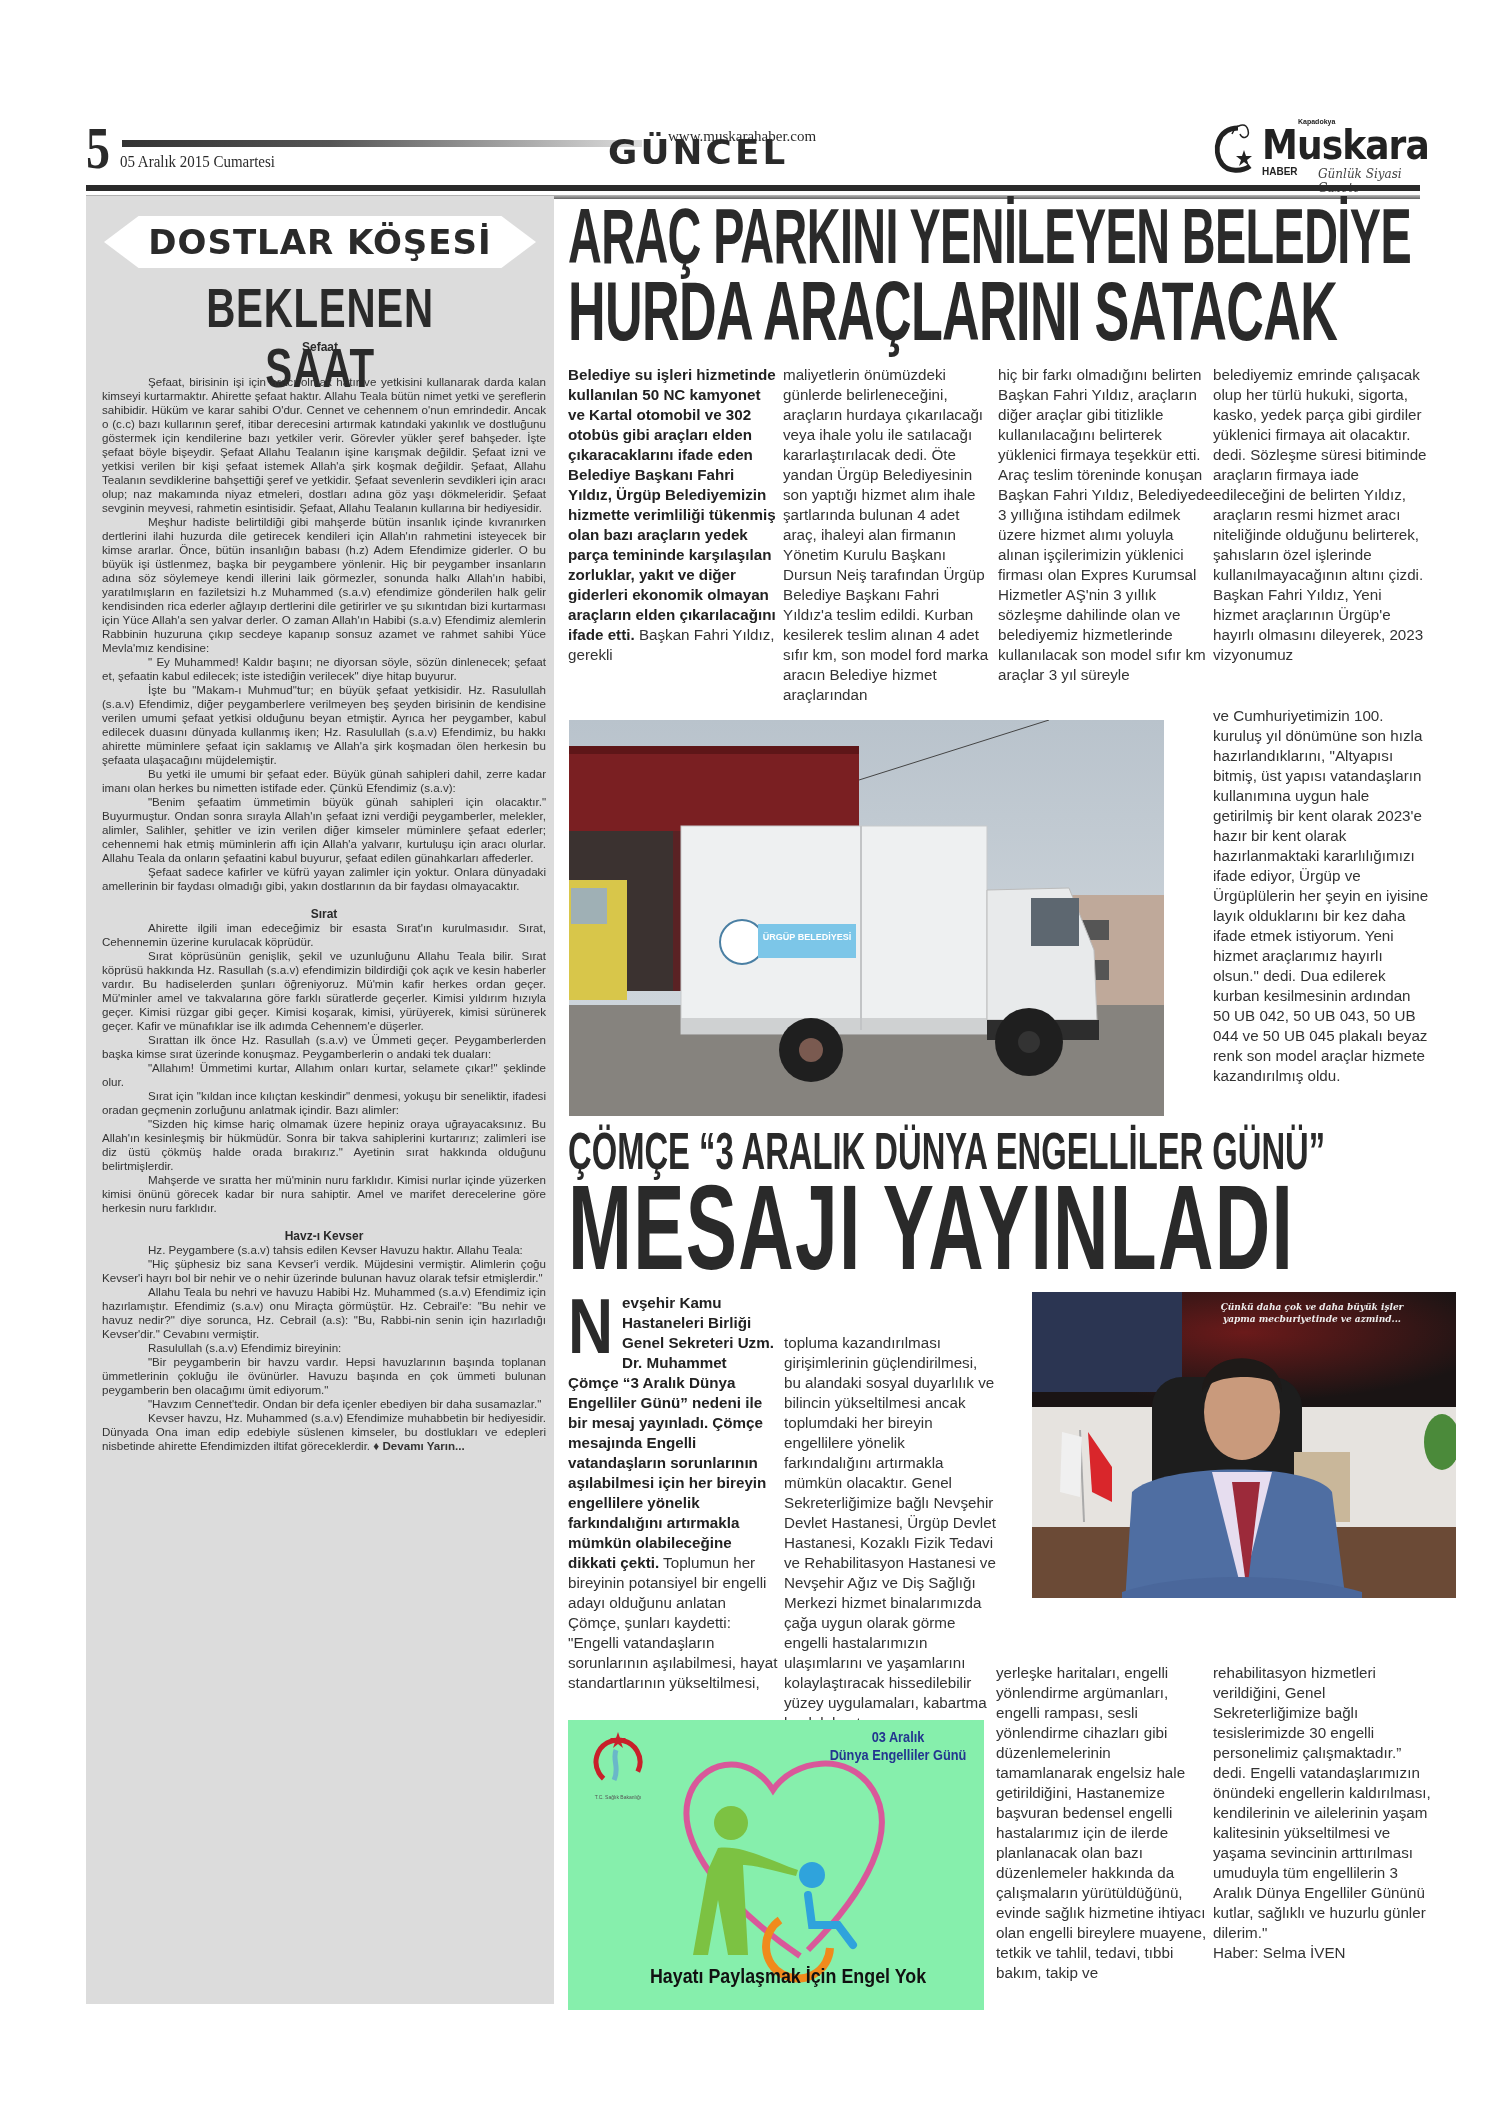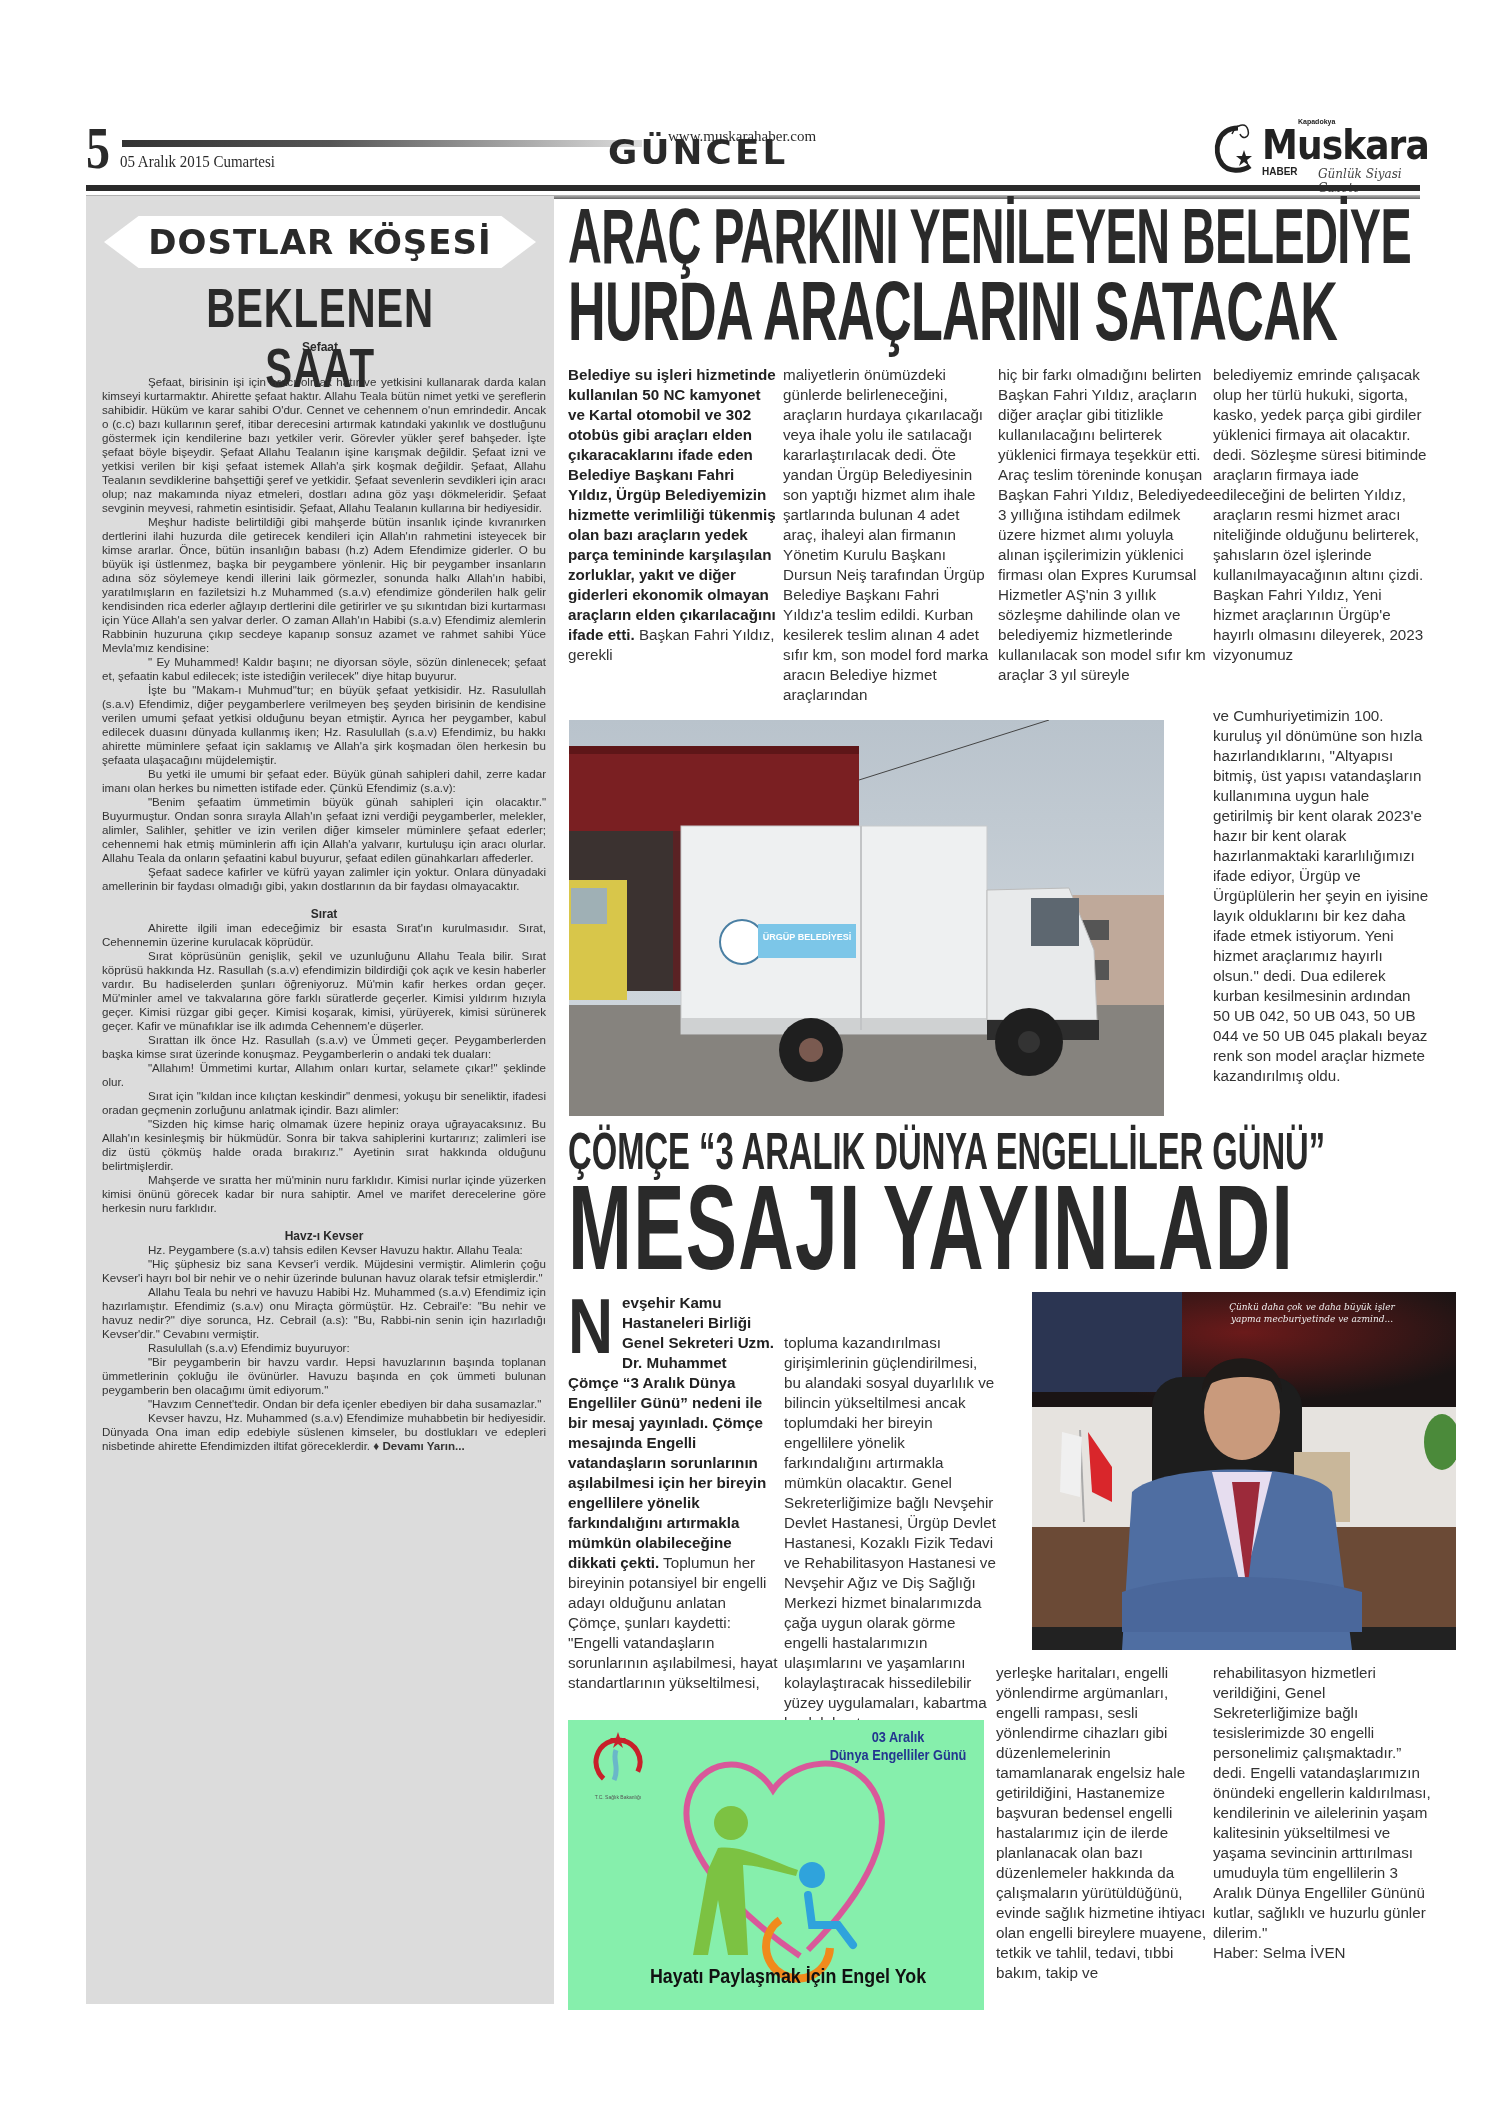--- a/index.html
+++ b/index.html
@@ -50,21 +50,21 @@
   
   .truck-photo { position: absolute; left: 569px; top: 720px; width: 595px; height: 396px; overflow: hidden; background: #c9d1d8; }
   .a1c4b { left: 1213px; top: 706px; width: 216px; }
 
   
   .a2c1 { left: 568px; top: 1293px; width: 212px; }
   .a2c2 { left: 784px; top: 1293px; width: 212px; margin-top: 40px; }
   .a2c3 { left: 996px; top: 1663px; width: 214px; }
   .a2c4 { left: 1213px; top: 1663px; width: 220px; }
   .dropcap { float: left; font-family: "Liberation Sans", sans-serif; font-weight: bold; font-size: 78px; line-height: 62px; margin: 2px 6px 0 0; color: #2a2a2a; transform: scaleX(0.8); transform-origin: left top; width: 48px; }
-  .portrait { position: absolute; left: 1032px; top: 1292px; width: 424px; height: 358px; overflow: hidden; background: #6b5a4c; }
+  .portrait { position: absolute; left: 1032px; top: 1292px; width: 424px; height: 306px; overflow: hidden; background: #6b5a4c; font-weight: bold; }
   .poster { position: absolute; left: 568px; top: 1720px; width: 416px; height: 290px; background: #86efac; }
   .poster-date { position: absolute; left: 240px; top: 8px; width: 180px; text-align: center; font-weight: bold; color: #23358f; font-size: 15px; line-height: 18px; transform: scaleX(0.85); transform-origin: center top; }
   .poster-slogan { position: absolute; left: 40px; top: 244px; width: 360px; text-align: center; font-weight: bold; color: #111; font-size: 21px; transform: scaleX(0.85); transform-origin: center top; white-space: nowrap; }
   .poster-ministry { position: absolute; left: 14px; top: 74px; width: 72px; text-align: center; font-size: 5px; color: #555; line-height: 6px; }
 </style>
 </head>
 <body>
 
 <div class="page-num">5</div>
 <div class="grad-rule"></div>
@@ -106,21 +106,21 @@
     <p>Sırat köprüsünün genişlik, şekil ve uzunluğunu Allahu Teala bilir. Sırat köprüsü hakkında Hz. Rasullah (s.a.v) efendimizin bildirdiği çok açık ve kesin haberler vardır. Bu hadiselerden şunları öğreniyoruz. Mü'min kafir herkes ordan geçer.  Mü'minler amel ve takvalarına göre farklı süratlerde geçerler. Kimisi yıldırım hızıyla geçer. Kimisi rüzgar gibi geçer. Kimisi koşarak, kimisi, yürüyerek, kimisi sürünerek geçer. Kafir ve münafıklar ise ilk adımda Cehennem'e düşerler.</p>
     <p>Sırattan ilk önce Hz. Rasullah  (s.a.v) ve Ümmeti geçer. Peygamberlerden başka kimse sırat üzerinde konuşmaz. Peygamberlerin o andaki tek duaları:</p>
     <p>"Allahım! Ümmetimi kurtar, Allahım onları kurtar, selamete çıkar!" şeklinde olur.</p>
     <p>Sırat için  "kıldan ince kılıçtan keskindir" denmesi, yokuşu bir seneliktir, ifadesi oradan geçmenin zorluğunu anlatmak içindir. Bazı alimler:</p>
     <p>"Sizden hiç kimse hariç olmamak üzere hepiniz oraya uğrayacaksınız. Bu Allah'ın kesinleşmiş bir hükmüdür. Sonra bir takva sahiplerini kurtarırız; zalimleri ise diz üstü çökmüş halde orada bırakırız." Ayetinin sırat hakkında olduğunu belirtmişlerdir.</p>
     <p>Mahşerde ve sıratta her mü'minin nuru farklıdır. Kimisi nurlar içinde yüzerken kimisi önünü görecek kadar bir nura sahiptir. Amel ve marifet derecelerine göre herkesin nuru farklıdır.</p>
     <h4>Havz-ı Kevser</h4>
     <p>Hz. Peygambere (s.a.v) tahsis edilen Kevser Havuzu haktır. Allahu Teala:</p>
     <p>"Hiç şüphesiz biz sana Kevser'i verdik. Müjdesini vermiştir. Alimlerin çoğu Kevser'i hayrı bol bir nehir ve o nehir üzerinde bulunan havuz olarak tefsir etmişlerdir."</p>
     <p>Allahu Teala bu nehri ve havuzu Habibi Hz. Muhammed (s.a.v) Efendimiz için hazırlamıştır. Efendimiz (s.a.v) onu Miraçta görmüştür. Hz. Cebrail'e: "Bu nehir ve havuz nedir?" diye sorunca, Hz. Cebrail (a.s): "Bu, Rabbi-nin senin için hazırladığı Kevser'dir." Cevabını vermiştir.</p>
-    <p>Rasulullah (s.a.v) Efendimiz buyuruyor:</p>
+    <p>Rasulullah (s.a.v) Efendimiz bireyinin:</p>
     <p>"Bir peygamberin bir havzu vardır. Hepsi havuzlarının başında toplanan ümmetlerinin çokluğu ile övünürler. Havuzu başında en çok ümmeti bulunan peygamberin ben olacağımı ümit ediyorum."</p>
     <p>"Havzım Cennet'tedir. Ondan bir defa içenler ebediyen bir daha susamazlar."</p>
     <p><span>Kevser havzu, Hz. Muhammed (s.a.v) Efendimize muhabbetin bir hediyesidir. Dünyada Ona iman edip edebiyle süslenen kimseler, bu dostlukları ve edepleri nisbetinde ahirette Efendimizden iltifat göreceklerdir.</span> <span class="devam">♦ Devamı Yarın...</span></p>
   </div>
 </div>
 
 <div class="hl hl1">ARAÇ PARKINI YENİLEYEN BELEDİYE</div>
 <div class="hl hl2">HURDA ARAÇLARINI SATACAK</div>
 
 <div class="a-col a1c1">

